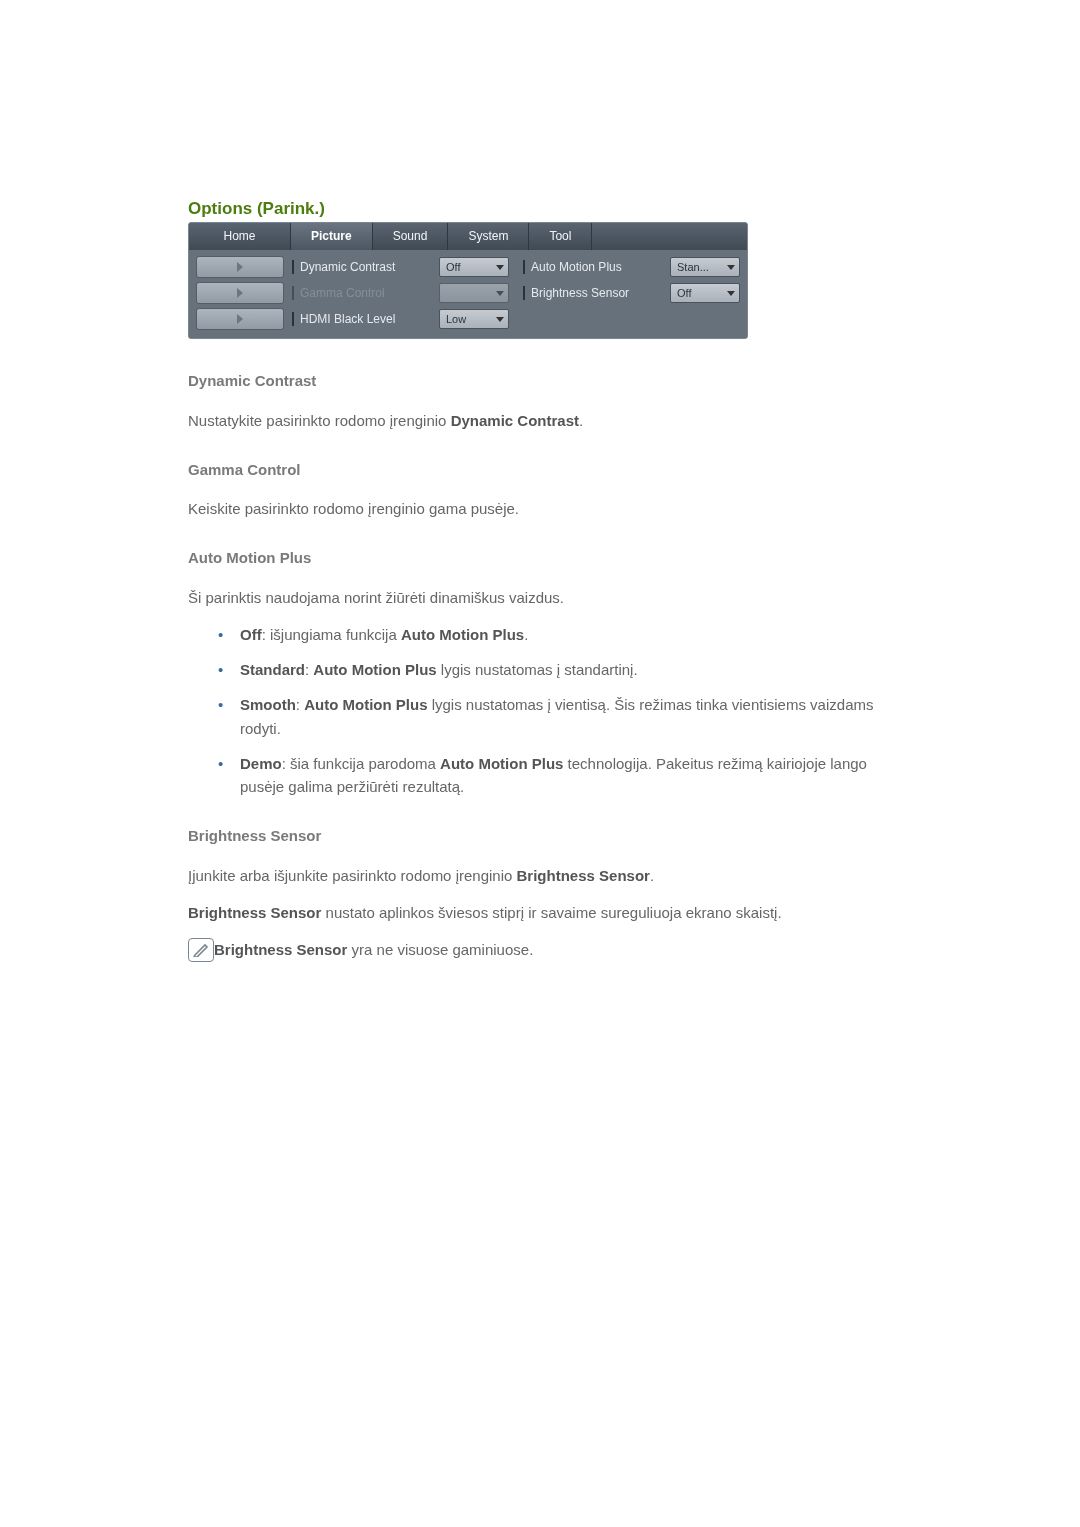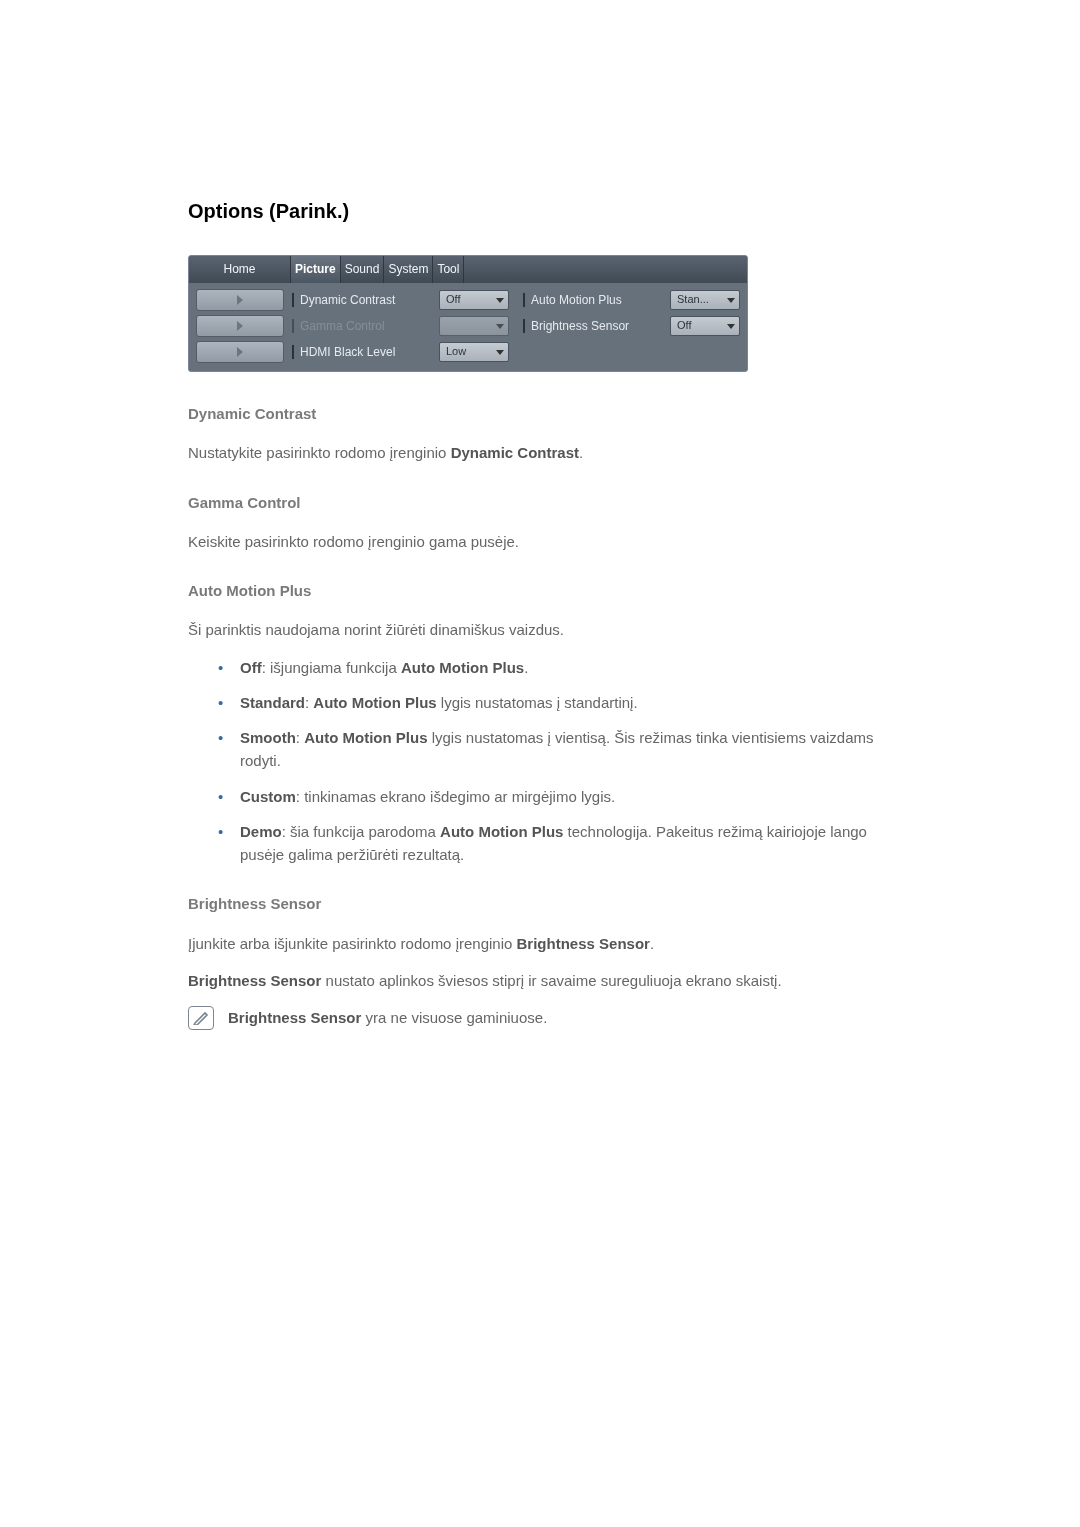--- a/index.html
+++ b/index.html
@@ -6,44 +6,43 @@
     body {
       font-family: Arial, Helvetica, sans-serif;
       background: #fff;
       width: 1080px;
       padding: 196px 188px 100px 188px;
       color: #666;
       font-size: 15px;
       line-height: 1.55;
     }
     .heading {
-      color: #000000;
-      font-size: 20px;
+      color: #4d7c0f;
+      font-size: 17px;
       font-weight: bold;
-      margin-bottom: 28px;
     }
 
     
     .panel {
       border: 1px solid #7a8691;
       border-radius: 3px;
       background: #5e6a75;
       width: 560px;
       margin-bottom: 30px;
       overflow: hidden;
     }
     .tabbar {
       display: flex;
       height: 27px;
       background: linear-gradient(#596470, #3f4a55);
     }
     .tab {
       position: relative;
       flex: 0 0 auto;
-      padding: 0 4px;
+      padding: 0 20px;
       height: 27px;
       line-height: 27px;
       font-size: 12px;
       color: #f2f5f8;
       border-right: 1px solid #2e3740;
       cursor: pointer;
     }
     .tab.first { width: 102px; text-align: center; }
     .tab.active {
       background: linear-gradient(#6a7581, #4a5662);
@@ -139,21 +138,20 @@
       content: "•";
       position: absolute;
       left: 0;
       top: 0;
       color: #3a6aa6;
       font-size: 15px;
     }
     .note {
       display: flex;
       align-items: flex-start;
-      gap: 14px;
       margin-top: 6px;
     }
     .note-icon {
       width: 26px; height: 24px;
       border: 1.5px solid #7a8691;
       border-radius: 4px;
       display: flex; align-items: center; justify-content: center;
       flex-shrink: 0;
     }
     .note-icon svg { stroke: #7a8691; }
@@ -246,21 +244,20 @@
 
 <div class="subhead">Gamma Control</div>
 <p>Keiskite pasirinkto rodomo įrenginio gama pusėje.</p>
 
 <div class="subhead">Auto Motion Plus</div>
 <p>Ši parinktis naudojama norint žiūrėti dinamiškus vaizdus.</p>
 <ul>
   <li><span class="bold">Off</span><span>: išjungiama funkcija </span><span class="bold">Auto Motion Plus</span><span>.</span></li>
   <li><span class="bold">Standard</span><span>: </span><span class="bold">Auto Motion Plus</span><span> lygis nustatomas į standartinį.</span></li>
   <li><span class="bold">Smooth</span><span>: </span><span class="bold">Auto Motion Plus</span><span> lygis nustatomas į vientisą. Šis režimas tinka vientisiems vaizdams rodyti.</span></li>
-  <li><span class="bold">Custom</span><span>: tinkinamas ekrano išdegimo ar mirgėjimo lygis.</span><span class="bold"></span><span></span></li>
   <li><span class="bold">Demo</span><span>: šia funkcija parodoma </span><span class="bold">Auto Motion Plus</span><span> technologija. Pakeitus režimą kairiojoje lango pusėje galima peržiūrėti rezultatą.</span></li>
 </ul>
 
 <div class="subhead">Brightness Sensor</div>
 <p>
   <span>Įjunkite arba išjunkite pasirinkto rodomo įrenginio </span><span class="bold">Brightness Sensor</span><span>.</span>
 </p>
 <p>
   <span class="bold">Brightness Sensor</span><span> nustato aplinkos šviesos stiprį ir savaime sureguliuoja ekrano skaistį.</span>
 </p>

